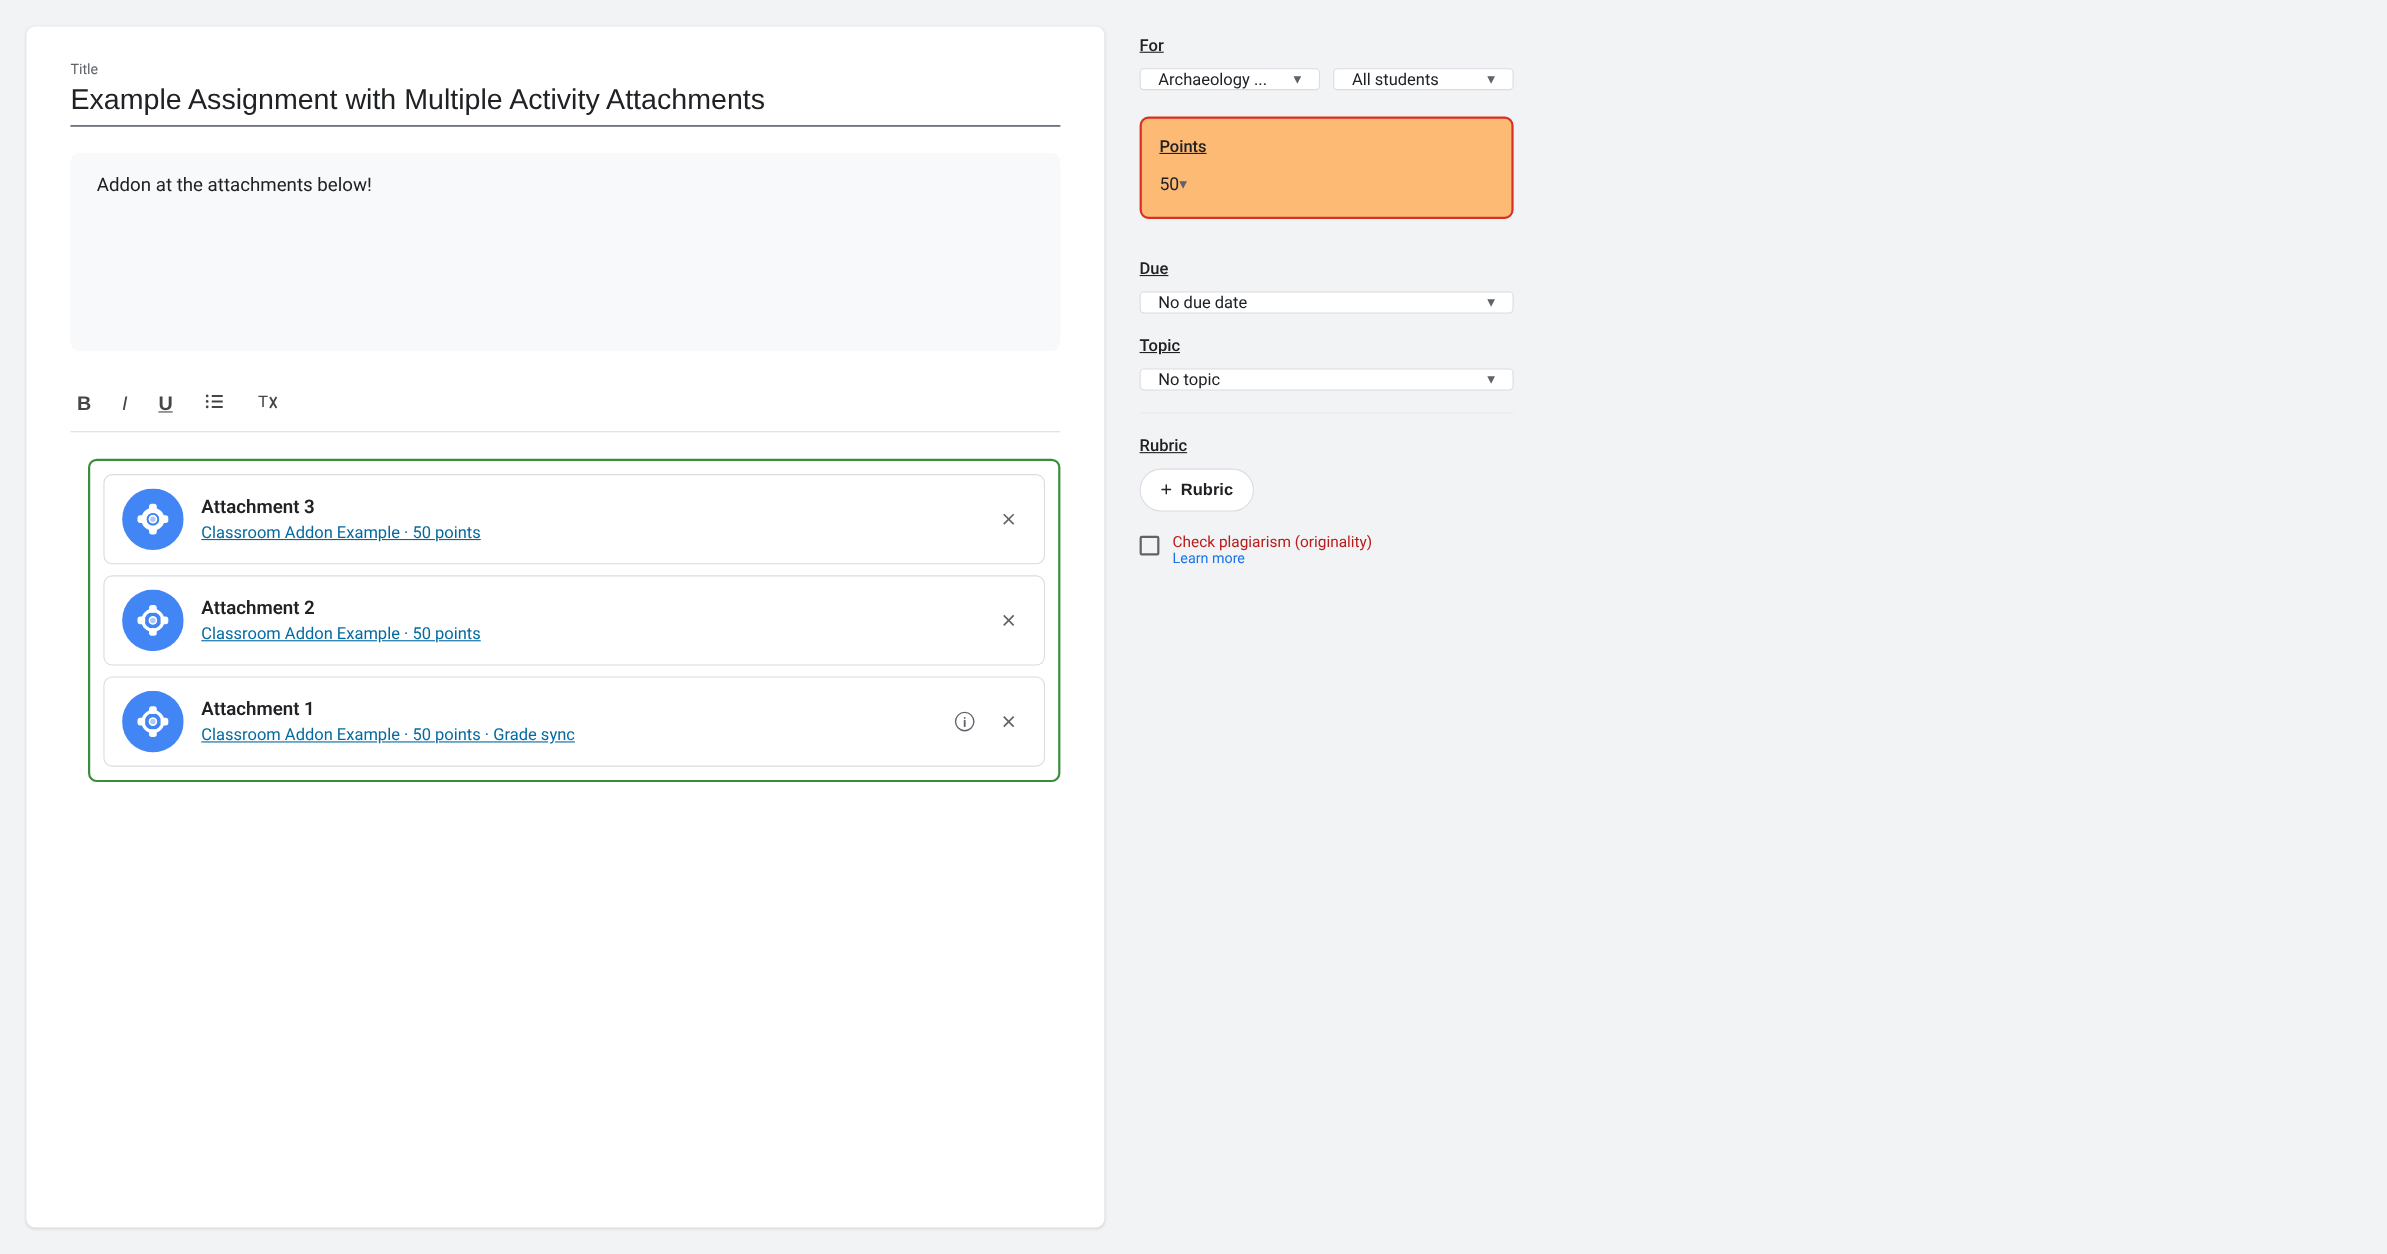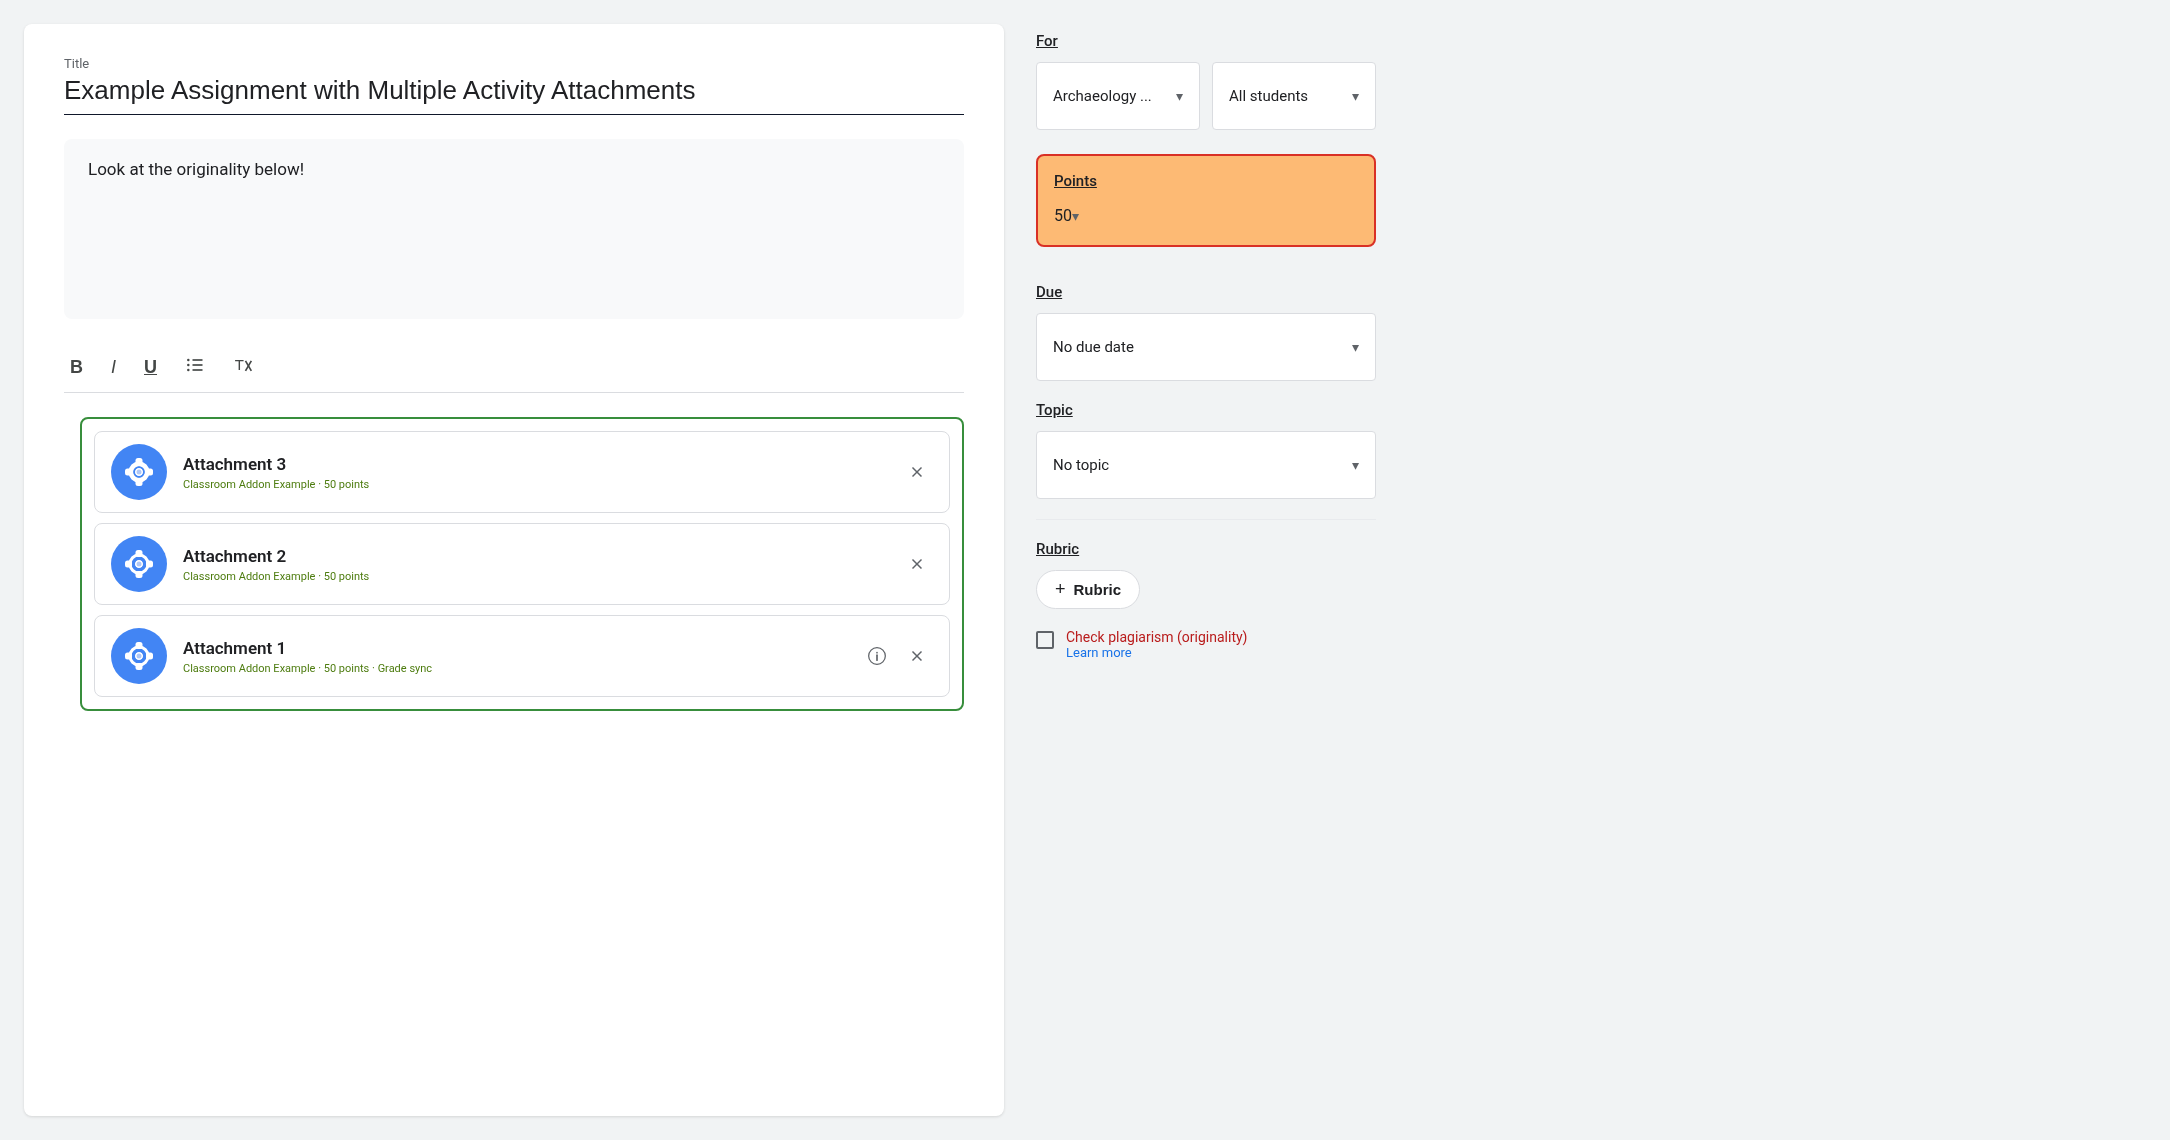--- a/index.html
+++ b/index.html
@@ -110,22 +110,23 @@
     .attachment-info {
       flex: 1;
     }
     .attachment-title {
       font-size: 17px;
       font-weight: 600;
       color: #202124;
       margin-bottom: 4px;
     }
     .attachment-subtitle {
-      font-size: 11px;
-      color: #4d7c0f;
+      font-size: 15px;
+      color: #0369a1;
+      text-decoration: underline;
     }
 
     .attachment-actions {
       display: flex;
       align-items: center;
       gap: 8px;
     }
     .icon-btn {
       background: none;
       border: none;
@@ -152,23 +153,23 @@
       font-size: 15px;
       color: #202124;
       font-weight: 500;
       margin-bottom: 12px;
       text-decoration: underline;
     }
 
     .dropdown-field {
       border: 1px solid #dadce0;
       border-radius: 4px;
-      padding: 24px 16px;
-      display: flex;
-      align-items: center;
+      padding: 0 16px;
+      display: flex;
+      align-items: flex-start;
       justify-content: space-between;
       cursor: pointer;
       background: #fff;
       margin-bottom: 20px;
       font-size: 15px;
       color: #202124;
     }
 
     .for-row {
       display: flex;
@@ -258,21 +259,21 @@
 <body>
 
 <div class="left-panel">
 
   <div class="title-section">
     <div class="field-label">Title</div>
     <input class="title-input" type="text" value="Example Assignment with Multiple Activity Attachments" style="">
   </div>
 
   <div class="instructions-section">
-    <div class="instructions-text">Look at the originality below!</div>
+    <div class="instructions-text">Addon at the attachments below!</div>
   </div>
 
   <div class="toolbar">
     <button class="toolbar-btn">B</button>
     <button class="toolbar-btn italic">I</button>
     <button class="toolbar-btn underline">U</button>
     <button class="toolbar-btn">
       <svg width="20" height="20" viewBox="0 0 24 24" fill="none" stroke="#444746" stroke-width="2">
         <line x1="9" y1="6" x2="21" y2="6"></line>
         <line x1="9" y1="12" x2="21" y2="12"></line>

